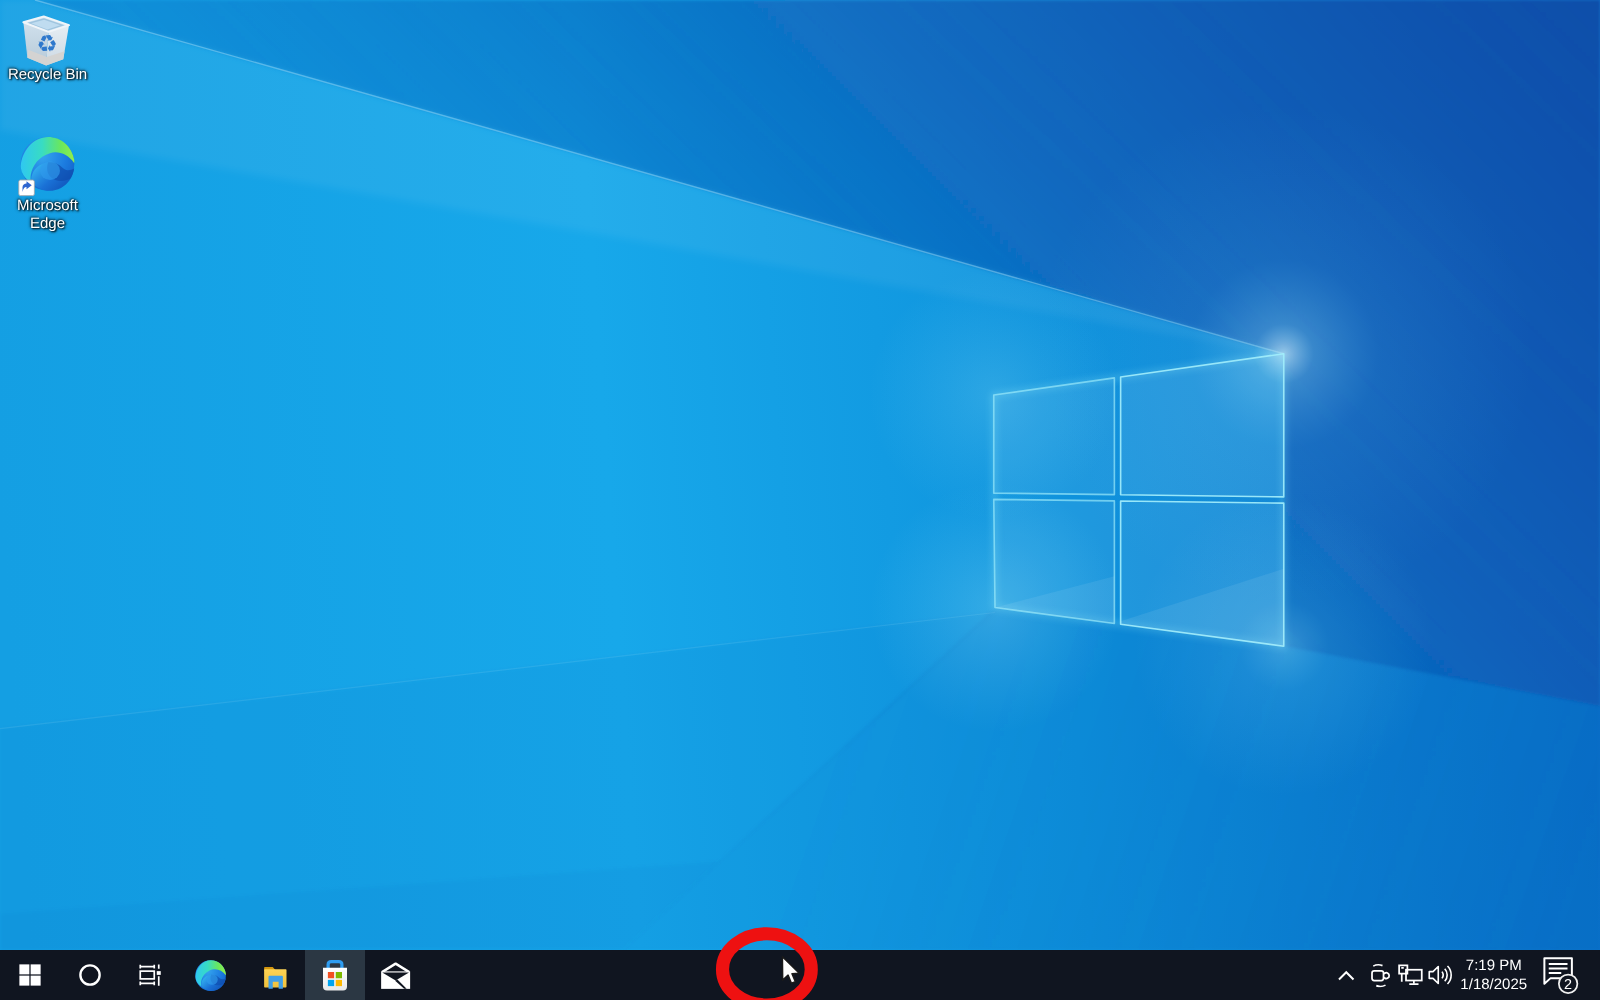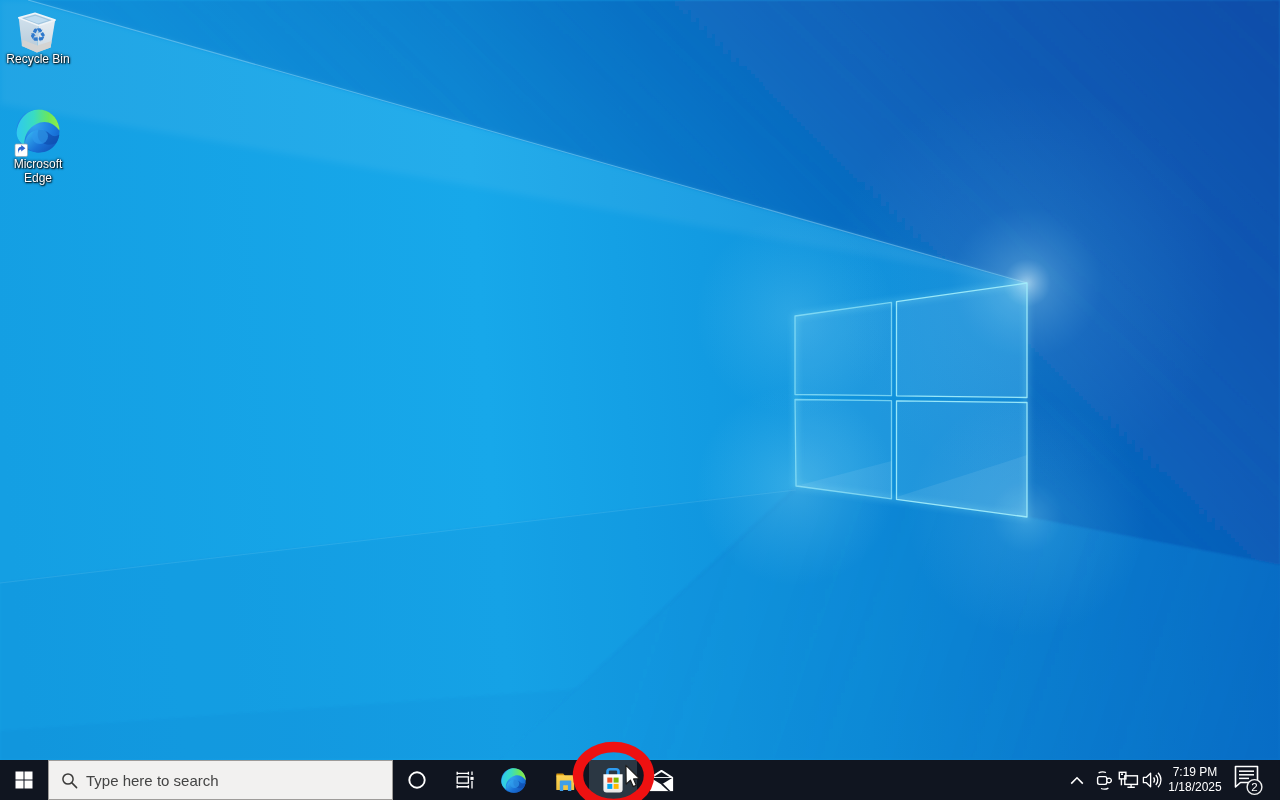--- a/index.html
+++ b/index.html
@@ -196,27 +196,20 @@
     <div class="tb-btn" id="start-button">
       <svg width="18" height="18" viewBox="0 0 18 18">
         <g fill="#ffffff">
           <rect x="0.5" y="0.5" width="8" height="8"></rect>
           <rect x="9.5" y="0.5" width="8" height="8"></rect>
           <rect x="0.5" y="9.5" width="8" height="8"></rect>
           <rect x="9.5" y="9.5" width="8" height="8"></rect>
         </g>
       </svg>
     </div>
-    <div id="search-box">
-      <svg class="mag" width="17" height="17" viewBox="0 0 17 17">
-        <circle cx="7" cy="7" r="5.1" fill="none" stroke="#3b3a39" stroke-width="1.5"></circle>
-        <line x1="10.9" y1="10.9" x2="15.6" y2="15.6" stroke="#3b3a39" stroke-width="1.5" stroke-linecap="round"></line>
-      </svg>
-      <span id="search-placeholder">Type here to search</span>
-    </div>
     <div class="tb-btn app-btn" id="btn-cortana">
       <svg width="20" height="20" viewBox="0 0 20 20">
         <circle cx="10" cy="10" r="7.7" fill="none" stroke="#ffffff" stroke-width="1.9"></circle>
       </svg>
     </div>
     <div class="tb-btn app-btn" id="btn-taskview">
       <svg width="20" height="20" viewBox="0 0 20 20">
         <g stroke="#ffffff" stroke-width="1.35" fill="none">
           <path d="M2.2,4.8 L2.2,1.8 M2.2,3.3 L13.4,3.3 M13.4,1.8 L13.4,4.8"></path>
           <rect x="2.2" y="6.9" width="11.2" height="6.2"></rect>

